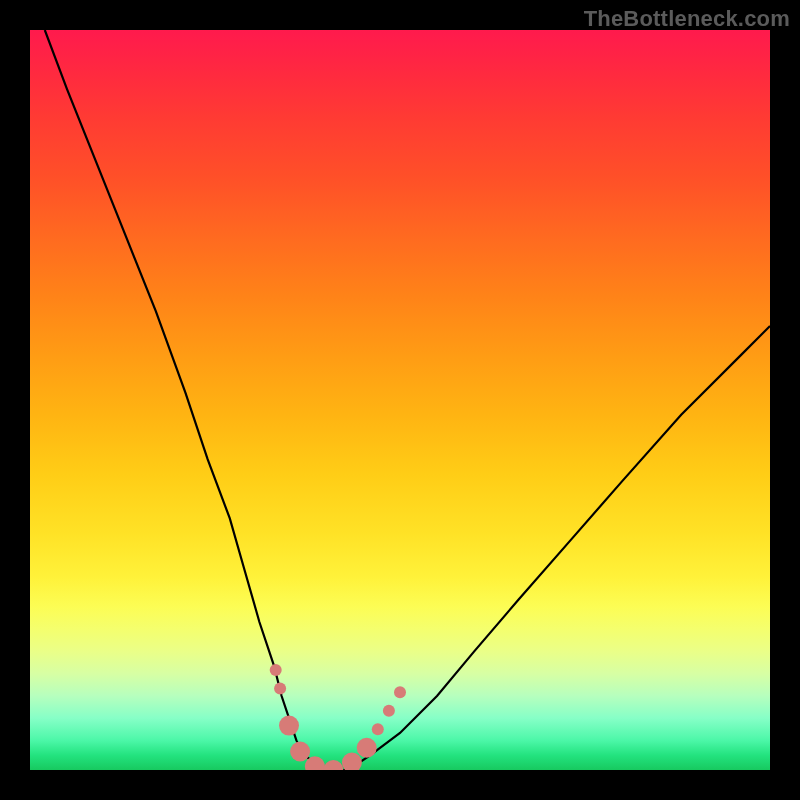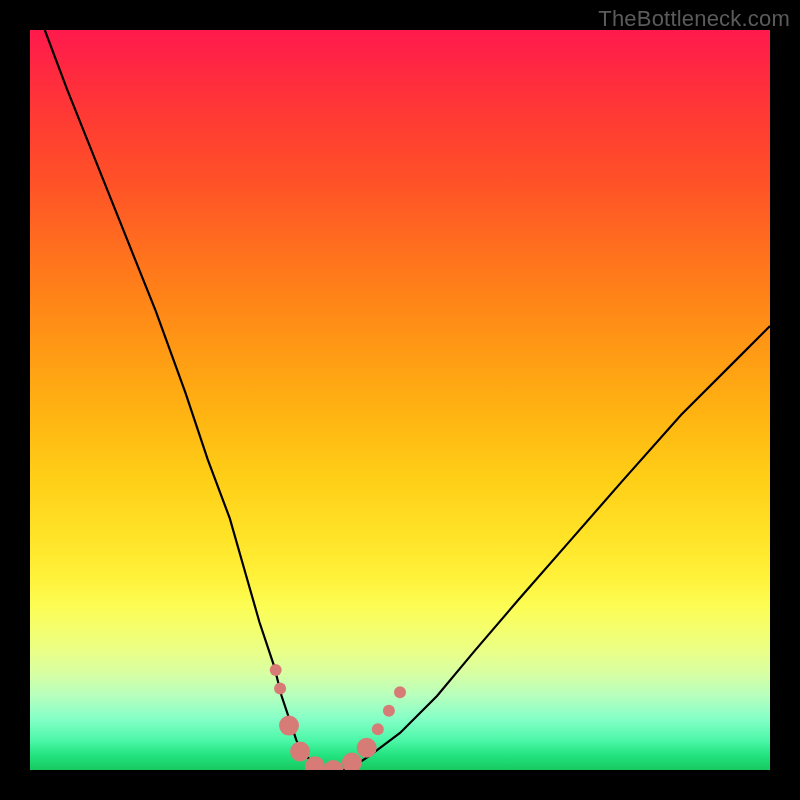--- a/index.html
+++ b/index.html
@@ -45,21 +45,21 @@
       #23e37f 98%,
       #17c95f 100%
     );
   }
   .watermark {
     position: absolute;
     top: 6px;
     right: 10px;
     color: #5b5b5b;
     font-size: 22px;
-    font-weight: 400;
+    font-weight: 700;
     letter-spacing: 0.2px;
   }
   svg.curve {
     position: absolute;
     left: 0;
     top: 0;
     width: 740px;
     height: 740px;
   }
 </style>

